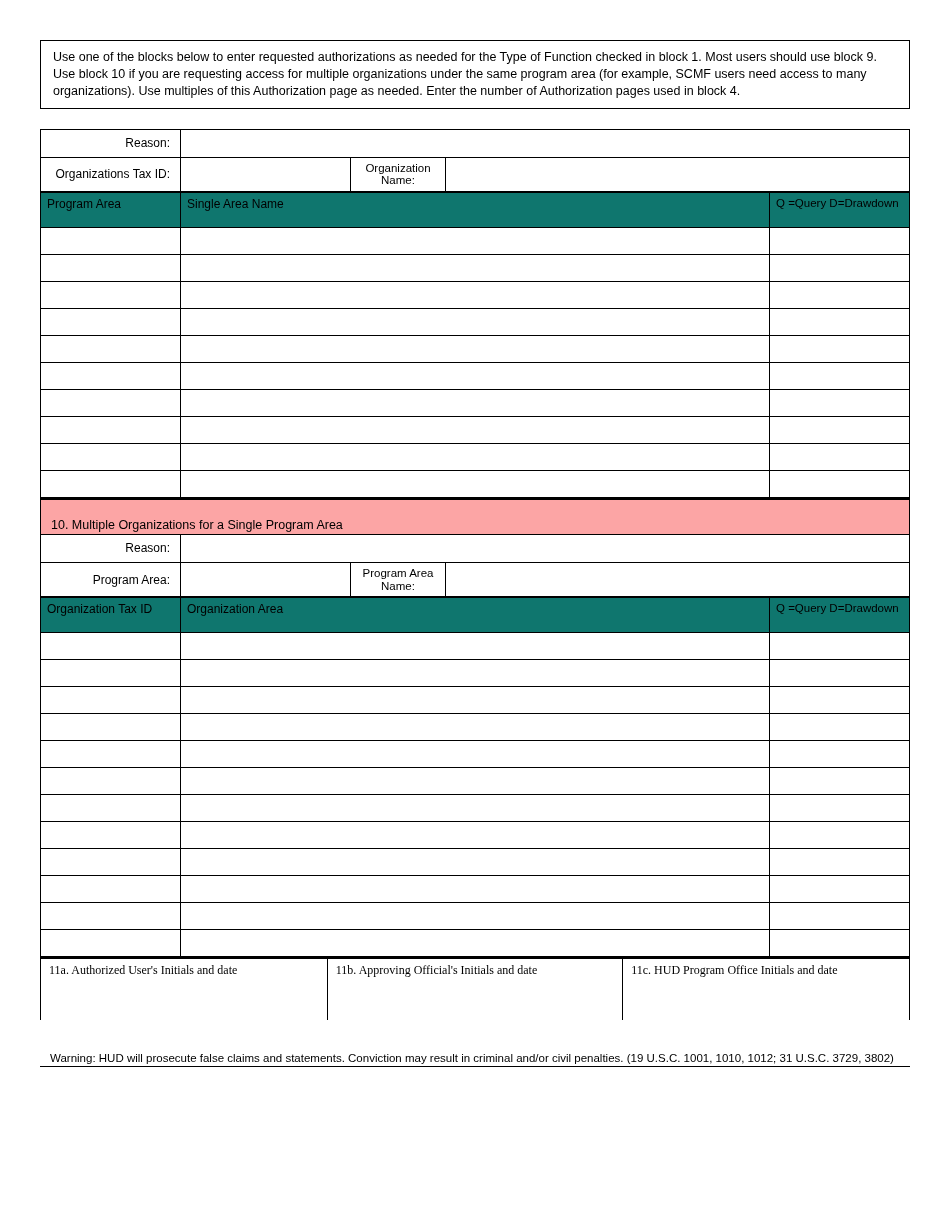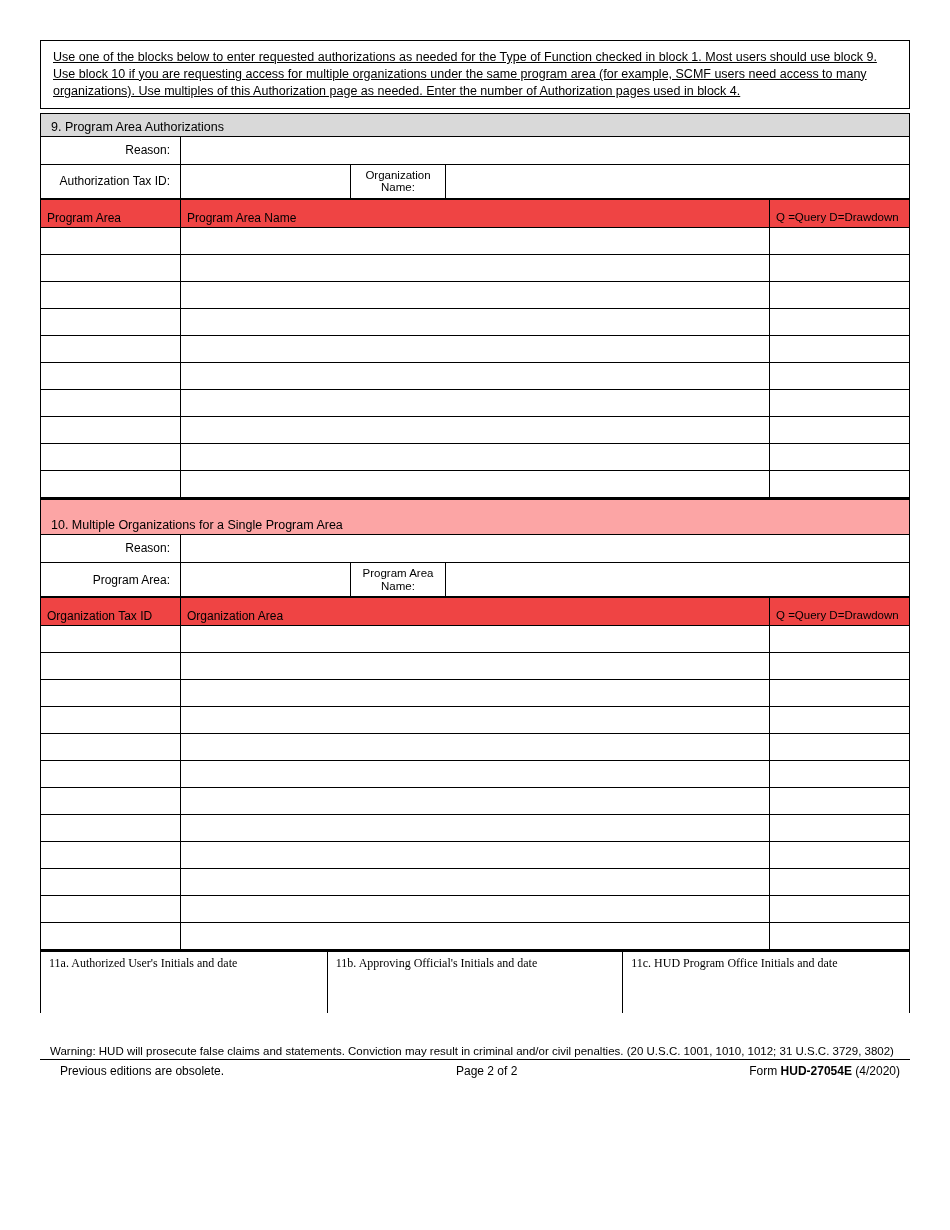--- a/index.html
+++ b/index.html
@@ -13,22 +13,21 @@
     width: 950px;
   }
   .page {
     padding: 40px 40px 20px 40px;
   }
   .instructions-box {
     border: 1px solid #000;
     padding: 8px 12px;
     font-size: 12.5px;
     line-height: 1.35;
-    margin-bottom: 4px;
-    text-decoration: underline;
+    margin-bottom: 20px;
   }
   .section-header {
     background: #d9d9d9;
     border: 1px solid #000;
     border-bottom: none;
     padding: 6px 10px 2px 10px;
     font-size: 12.5px;
   }
   .section-header-10 {
     background: #fca5a5;
@@ -62,23 +61,23 @@
   }
   .qd-cell {
     width: 140px;
     font-size: 11.5px;
     line-height: 1.2;
     background: #e5e5e5;
     vertical-align: top;
     padding-top: 3px;
   }
   .col-header-row td {
-    background: #ef4444;
+    background: #0f766e;
     vertical-align: bottom;
-    padding-bottom: 2px;
+    padding-bottom: 16px;
   }
   .col-header-row .c1 { width: 140px; }
   .col-header-row .c3 { width: 140px; }
   .data-row td { height: 27px; }
   .sig-table td {
     border: 1px solid #000;
     border-bottom: none;
     border-top: 2px solid #000;
     height: 62px;
     vertical-align: top;
@@ -101,40 +100,39 @@
   }
   .footer .mid { text-align: center; flex: 1; }
 </style>
 </head>
 <body>
 
 <div class="page">
 
   <div class="instructions-box">Use one of the blocks below to enter requested authorizations as needed for the Type of Function checked in block 1.  Most users should use block 9.  Use block 10 if you are requesting access for multiple organizations under the same program area (for example, SCMF users need access to many organizations).  Use multiples of this Authorization page as needed.  Enter the number of Authorization pages used in block 4.</div>
 
-  <div class="section-header">9. Program Area Authorizations</div>
   <table>
     <tbody>
         <tr>
       <td class="label-cell">Reason:</td>
       <td colspan="3"></td>
     </tr>
     <tr>
-      <td class="label-cell">Authorization Tax ID:</td>
+      <td class="label-cell">Organizations Tax ID:</td>
       <td style="width:170px;"></td>
       <td class="mid-label">Organization Name:</td>
       <td></td>
     </tr>
   </tbody>
     </table>
   <table>
     <tbody>
         <tr class="col-header-row">
       <td class="c1">Program Area</td>
-      <td>Program Area Name</td>
+      <td>Single Area Name</td>
       <td class="c3 qd-cell">Q =Query D=Drawdown</td>
     </tr>
     </tbody>
       <tbody id="s9-rows">
         <tr class="data-row">
           <td style="width: 140px;"></td>
           <td></td>
           <td style="width: 140px;"></td>
         </tr>
         <tr class="data-row">
@@ -275,23 +273,16 @@
   <table class="sig-table">
     <tbody>
         <tr>
       <td style="width:33%;">11a. Authorized User's Initials and date</td>
       <td style="width:34%;">11b. Approving Official's Initials and date</td>
       <td style="width:33%;">11c. HUD Program Office Initials and date</td>
     </tr>
   </tbody>
     </table>
 
-  <div class="warning">Warning:  HUD will prosecute false claims and statements. Conviction may result in criminal and/or civil penalties. (20 U.S.C. 1001, 1010, 1012; 31 U.S.C. 3729, 3802)</div>
-
-  <div class="footer">
-    <span>Previous editions are obsolete.</span>
-    <span class="mid">Page 2 of 2</span>
-    <span>
-      <span>Form </span><b>HUD-27054E</b><span> (4/2020)</span>
-    </span>
-  </div>
+  <div class="warning">Warning:  HUD will prosecute false claims and statements. Conviction may result in criminal and/or civil penalties. (19 U.S.C. 1001, 1010, 1012; 31 U.S.C. 3729, 3802)</div>
+
 
 </div>
 
 </body></html>

